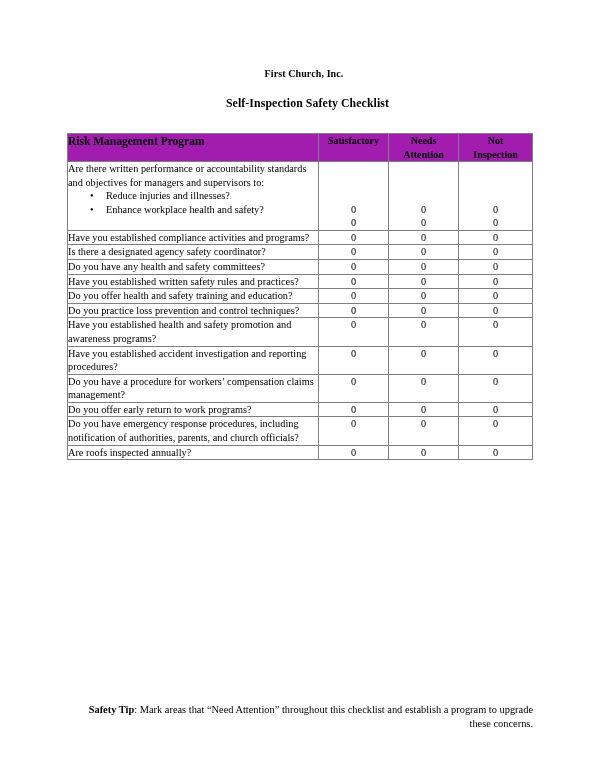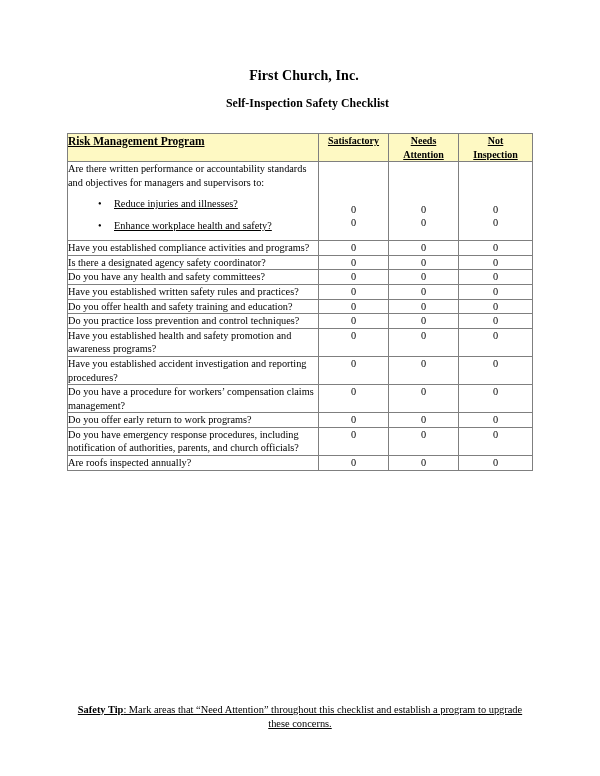--- a/index.html
+++ b/index.html
@@ -20,21 +20,21 @@
     width: 600px;
     height: 776px;
     box-sizing: border-box;
     overflow: hidden;
   }
 
   
   .doc-heading {
     text-align: center;
     font-weight: bold;
-    font-size: 14px;
+    font-size: 10px;
     letter-spacing: 0.1px;
   }
   #org-title {
     position: absolute;
     left: 0;
     right: 0;
     top: 68px;
     padding-left: 8px;
   }
   #doc-subtitle {
@@ -60,27 +60,26 @@
     border: 1px solid #7f7f7f;
     vertical-align: top;
     padding: 0;
   }
   .col-q    { width: 251px; }
   .col-sat  { width: 70px; }
   .col-need { width: 70px; }
   .col-na   { width: 74px; }
 
   thead th {
-    background: #fef9c3;
+    background: #a21caf;
     font-weight: bold;
     font-size: 10px;
     padding: 5px 0 5px 0;
     vertical-align: top;
     line-height: 1.35;
-    text-decoration: underline;
   }
   th.h-q {
     text-align: left;
     padding-left: 7px;
     font-size: 11.5px;
     padding-top: 6px;
     padding-bottom: 10px;
   }
   th.h-c {
     text-align: center;
@@ -104,47 +103,45 @@
 
   .q-lead {
     margin: 0;
   }
   ul.q-bullets {
     list-style: none;
     margin: 0;
     padding: 0;
   }
   ul.q-bullets li {
-    margin: 8px;
+    margin: 0;
     padding-left: 38px;
     position: relative;
     line-height: 1.32;
-    text-decoration: underline;
   }
   ul.q-bullets li:before {
     content: "\2022";
     position: absolute;
     left: 22px;
     top: 0;
   }
   .spacer-line {
     display: block;
     visibility: hidden;
   }
 
   
   #safety-tip {
     position: absolute;
     left: 67px;
     top: 703px;
     width: 466px;
     font-size: 10.4px;
     line-height: 1.35;
-    text-align: center;
-    text-decoration: underline;
+    text-align: right;
   }
   #safety-tip .tip-label {
     font-weight: bold;
   }
 </style>
 </head>
 <body>
 
 <div class="page">
 

